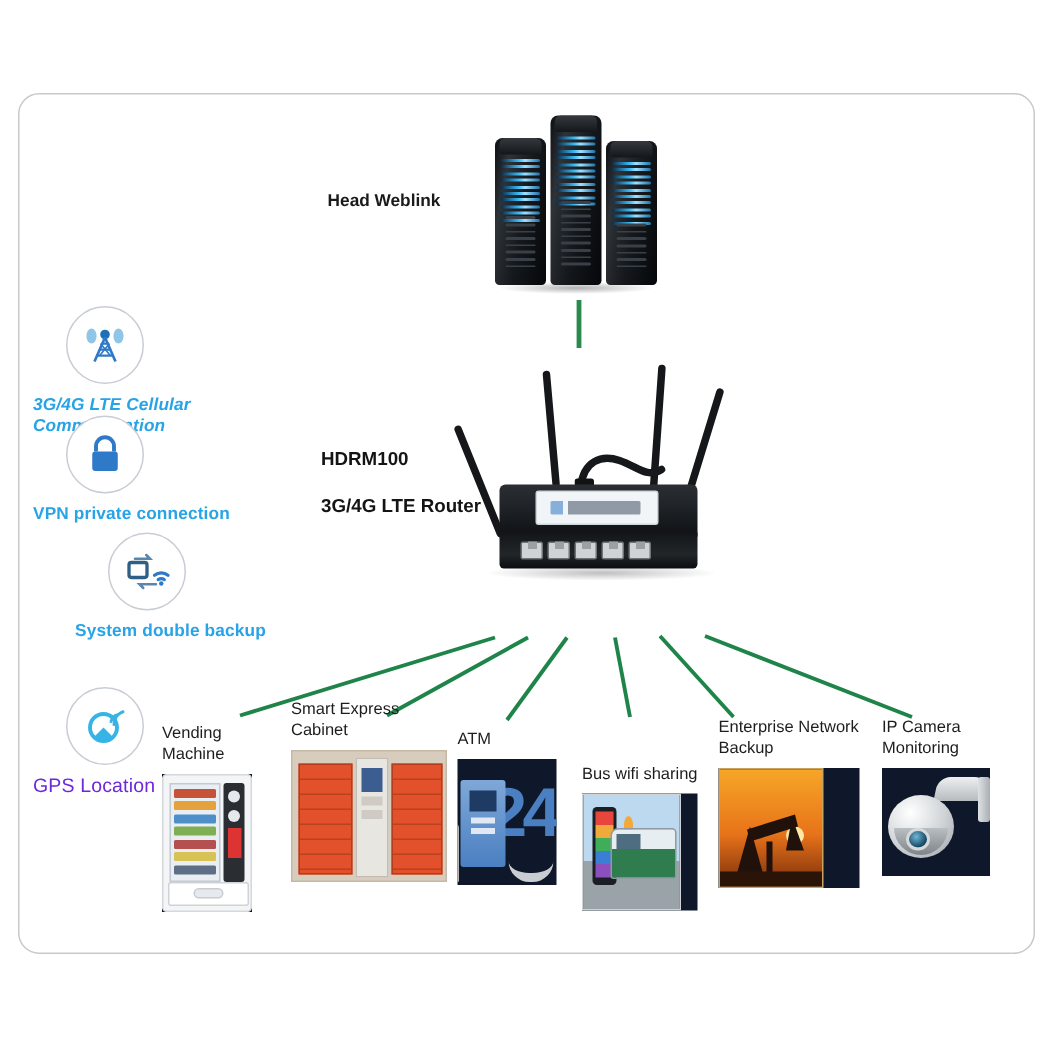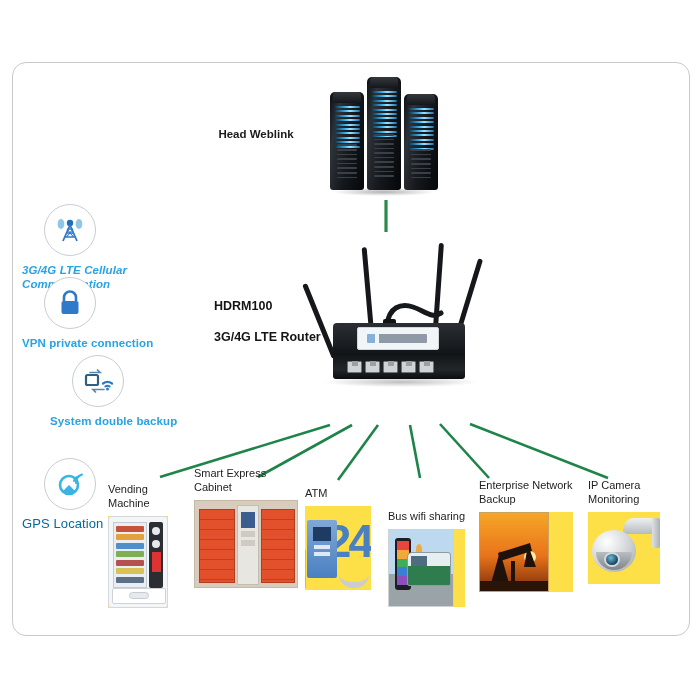--- a/index.html
+++ b/index.html
@@ -26,21 +26,21 @@
     width: 52px; height: 52px; border-radius: 50%;
     border: 1px solid #c8cdd4; background:#fff;
     display:flex; align-items:center; justify-content:center;
     margin-left: 26px;
   }
   .feat-label {
     margin-top: 7px; font-size: 11.5px; font-weight: bold;
     color: #27a3e6; line-height: 14px; letter-spacing: .1px;
     text-align: left; padding-left: 4px;
   }
-  .feat-label.muted { color:#0369a1; font-weight: normal; font-size: 13px; }
+  .feat-label.muted { color:#6d28d9; font-weight: normal; font-size: 13px; }
 
   
   #head-block { position:absolute; left:176px; top:128px; width:160px; text-align:center; }
   #head-title { font-size: 11.5px; font-weight: bold; color:#1a1a1a; }
   #head-sub   { font-size: 10.5px; color:#2b2b2b; margin-top:10px; white-space:nowrap;
                 margin-left:-12px; letter-spacing:.2px; }
 
   
   #servers { position:absolute; left:328px; top:78px; width:112px; height:118px; }
   .tower { position:absolute; bottom:6px; border-radius: 5px 5px 3px 3px;
@@ -85,21 +85,21 @@
   #cable { position:absolute; left:78px; top:64px; width:62px; height:30px; }
   #router-shadow { position:absolute; left:20px; top:142px; width:152px; height:10px;
           background: radial-gradient(ellipse at center, rgba(0,0,0,.25), rgba(0,0,0,0) 72%); }
 
   
   #links { position:absolute; left:0; top:0; width:700px; height:700px; pointer-events:none; }
 
   
   .app { position:absolute; }
   .app-label { font-size:11px; color:#1d1d1d; line-height:14px; }
-  .app-img { margin-top:6px; background:#fde047; overflow:hidden; position:relative; }
+  .app-img { margin-top:6px; background:#0f172a; overflow:hidden; position:relative; }
 
   
   .vm { width:60px; height:92px; background:#f4f5f7; border:1px solid #d5d8db; border-radius:3px;
         position:relative; }
   .vm .glass { position:absolute; left:4px; top:5px; width:34px; height:66px; background:#e9eef2;
         border:1px solid #c3cad1; }
   .vm .glass i { display:block; height:6px; margin:2.5px 2px; border-radius:1px; }
   .vm .panel { position:absolute; right:4px; top:5px; width:14px; height:66px; background:#2a2d31;
         border-radius:2px; }
   .vm .panel b { display:block; width:8px; height:8px; border-radius:50%; background:#e6e9ec;

